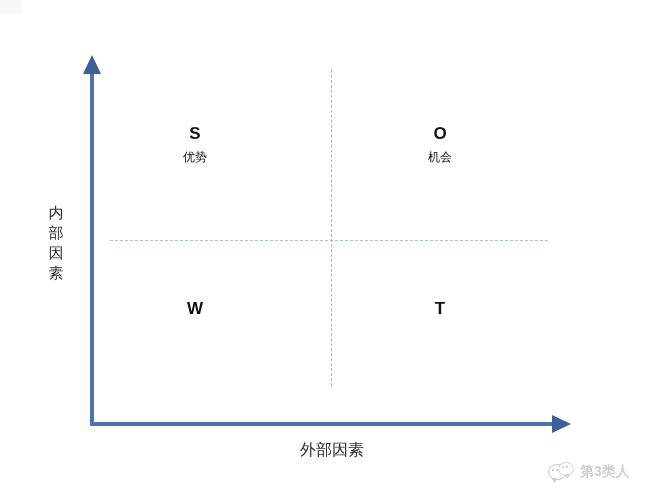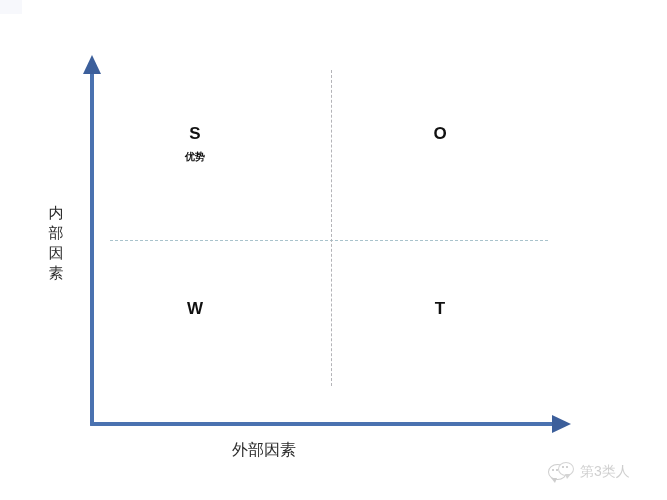--- a/index.html
+++ b/index.html
@@ -95,57 +95,59 @@
     color: #2b2b2b;
     text-align: center;
     letter-spacing: 0px;
   }
   .axis-title-y span { display: block; }
   .axis-title-x {
     position: absolute;
     left: 232px;
     top: 440px;
     width: 200px;
+    text-align: center;
     font-size: 16px;
     color: #2b2b2b;
   }
 
   
   .quad {
     position: absolute;
     width: 150px;
     text-align: center;
     color: #111111;
   }
   .quad .letter {
     display: block;
     font-size: 17px;
     font-weight: bold;
     line-height: 22px;
   }
   .quad .word {
     display: block;
-    font-size: 10px;
-    font-weight: bold;
+    font-size: 12px;
+    font-weight: normal;
     line-height: 24px;
   }
   .quad-s { left: 120px; top: 123px; }
   .quad-o { left: 365px; top: 123px; }
   .quad-w { left: 120px; top: 298px; }
   .quad-t { left: 365px; top: 298px; }
 
   
   .watermark {
     position: absolute;
     left: 548px;
     top: 462px;
     display: flex;
     align-items: center;
     gap: 6px;
     opacity: 0.42;
+    font-weight: bold;
   }
   .wm-logo {
     position: relative;
     width: 26px;
     height: 20px;
     flex: 0 0 auto;
   }
   .wm-bubble-big {
     position: absolute;
     left: 0;
@@ -226,20 +228,21 @@
   </div>
   <div class="axis-title-x">外部因素</div>
 
   <div class="quad quad-s">
     <span class="letter">S</span>
     <span class="word">优势</span>
   </div>
 
   <div class="quad quad-o">
     <span class="letter">O</span>
+    <span class="word">机会</span>
   </div>
 
   <div class="quad quad-w">
     <span class="letter">W</span>
   </div>
 
   <div class="quad quad-t">
     <span class="letter">T</span>
   </div>
 

